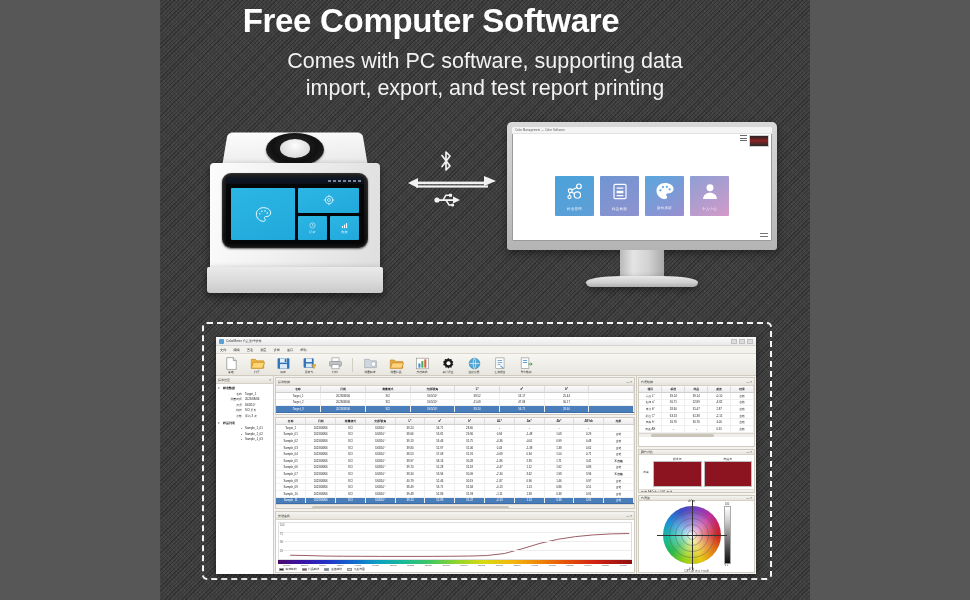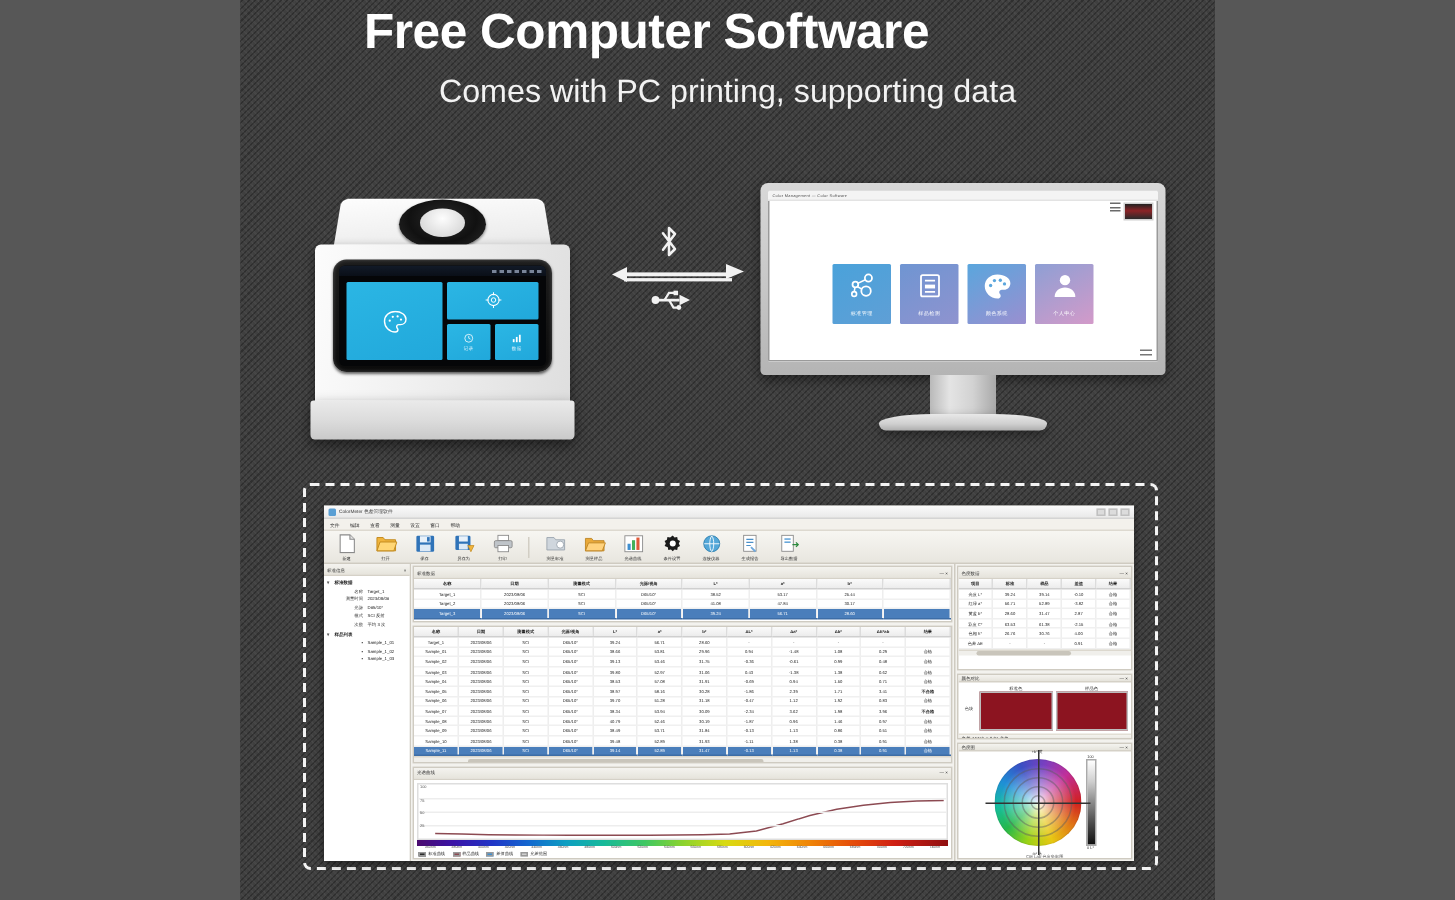--- a/index.html
+++ b/index.html
@@ -288,21 +288,22 @@
 </style>
 </head>
 <body>
 
 <div id="root">
 
   <div class="texture-panel"></div>
 
   <div class="headline">Free Computer Software</div>
   <div class="subline">
-    <div>Comes with PC printing, supporting data</div>
+    <div>Comes with PC software, supporting data</div>
+    <div>import, export, and test report printing</div>
   </div>
 
   <div class="device">
     <div class="dev-top"></div>
     <div class="dev-port-outer"></div>
     <div class="dev-port-inner"></div>
     <div class="dev-body">
       <div class="dev-bezel">
         <div class="dev-screen">
           <div class="dev-statusbar">

